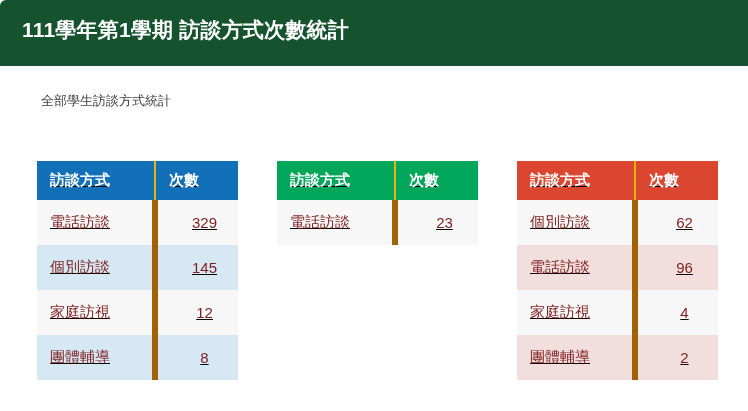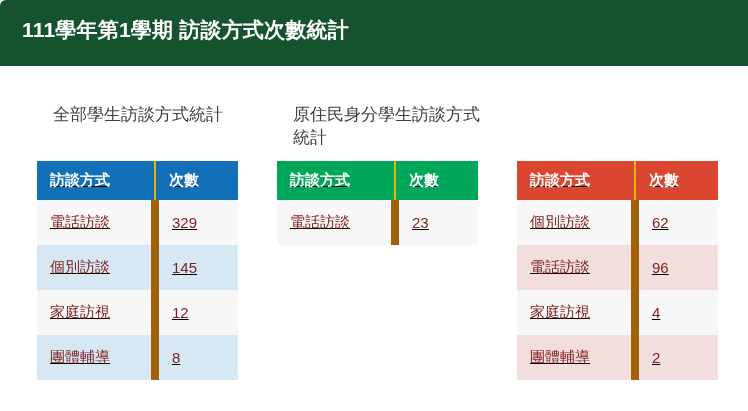--- a/index.html
+++ b/index.html
@@ -51,23 +51,23 @@
   }
   .panel {
     position: relative;
     height: 345px;
   }
   .panel.p0 { width: 240px; padding-left: 37px; }
   .panel.p1 { width: 240px; padding-left: 37px; }
   .panel.p2 { width: 268px; padding-left: 37px; }
 
   .panel-title {
-    margin: 16px;
+    margin: 4px;
     padding-top: 22px;
-    font-size: 17px;
+    font-size: 13px;
     line-height: 1.33;
     color: #3f3f3f;
     font-weight: normal;
     width: 200px;
     word-break: break-all;
   }
 
   
   .stat-table {
     position: absolute;
@@ -99,21 +99,22 @@
 
   .stat-table tbody td {
     height: 45px;
     font-size: 15px;
     color: #7f1d1d;
     padding: 0 0 0 13px;
     border: none;
     vertical-align: middle;
   }
   .stat-table tbody td.count-col {
-    border-left: 8px solid #a16207;
+    border-left: 6px solid #a16207;
+    text-align: center;
   }
 
   
   .theme-blue thead th { background: #1270b8; }
   .theme-blue tbody tr:nth-child(odd)  td { background: #f7f7f7; }
   .theme-blue tbody tr:nth-child(even) td { background: #d5e8f3; }
 
   
   .theme-green thead th { background: #00a65a; }
   .theme-green tbody tr:nth-child(odd)  td { background: #f7f7f7; }
@@ -161,21 +162,20 @@
         </tr>
         <tr>
           <td class="method-col">團體輔導</td>
           <td class="count-col">8</td>
         </tr>
       </tbody>
     </table>
   </div>
 
   <div class="panel p1">
-    <h2 class="panel-title">原住民身分學生訪談方式統計</h2>
     <table class="stat-table t1 theme-green">
       <colgroup>
           <col class="c-method">
           <col class="c-count">
         </colgroup>
       <thead>
         <tr>
           <th class="method-col">訪談方式</th>
           <th class="count-col">次數</th>
         </tr>

